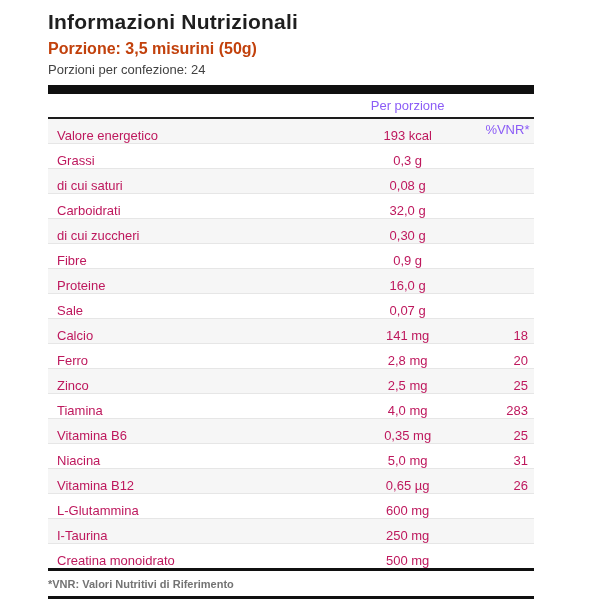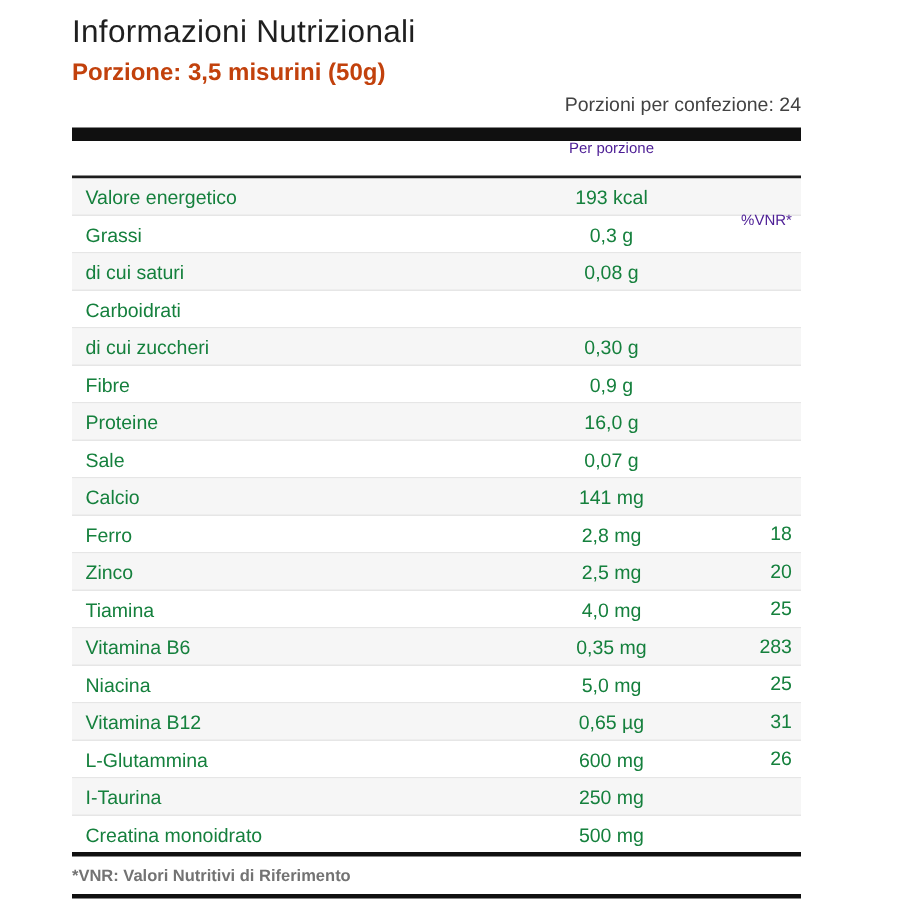--- a/index.html
+++ b/index.html
@@ -11,63 +11,62 @@
     font-family: "Liberation Sans", "DejaVu Sans", sans-serif;
   }
   .container {
     position: absolute;
     left: 48px;
     top: 10px;
     width: 486px;
   }
   .title {
     font-size: 21px;
-    font-weight: 400;
+    font-weight: 700;
     color: #1f1f1f;
     line-height: 24px;
     margin: 0;
     letter-spacing: 0.2px;
   }
   .serving {
     font-size: 16px;
     font-weight: 700;
     color: #c2410c;
     line-height: 19px;
     margin-top: 5px;
   }
   .servings-per-pack {
     font-size: 13px;
     font-weight: 400;
     color: #424242;
     line-height: 16px;
     margin-top: 4px;
-    text-align: right;
   }
   .top-bar {
     height: 9px;
     background: #101010;
     margin-top: 7px;
   }
   .header-row {
     display: flex;
-    align-items: flex-start;
+    align-items: center;
     height: 23px;
-    font-size: 10px;
-    color: #4c1d95;
+    font-size: 13px;
+    color: #8b5cf6;
     border-bottom: 2px solid #1c1c1c;
   }
   .col-label { width: 58%; padding-left: 9px; box-sizing: border-box; }
   .col-value { width: 32%; text-align: center; }
   .col-vnr   { width: 10%; text-align: right; padding-right: 6px; box-sizing: border-box; margin-top: 48px; }
   .t-row {
     display: flex;
-    align-items: center;
+    align-items: flex-end;
     height: 24px;
     font-size: 13px;
-    color: #15803d;
+    color: #be185d;
     border-bottom: 1px solid #e6e6e6;
   }
   .t-row:nth-child(odd) { background: #f6f6f6; }
   .t-row:last-child { border-bottom: none; }
   .mid-bar {
     height: 3px;
     background: #101010;
   }
   .footnote {
     font-size: 11px;
@@ -111,20 +110,21 @@
   </div>
 
   <div class="t-row">
     <div class="col-label">di cui saturi</div>
     <div class="col-value">0,08 g</div>
     <div class="col-vnr"></div>
   </div>
 
   <div class="t-row">
     <div class="col-label">Carboidrati</div>
+    <div class="col-value">32,0 g</div>
     <div class="col-vnr"></div>
   </div>
 
   <div class="t-row">
     <div class="col-label">di cui zuccheri</div>
     <div class="col-value">0,30 g</div>
     <div class="col-vnr"></div>
   </div>
 
   <div class="t-row">

